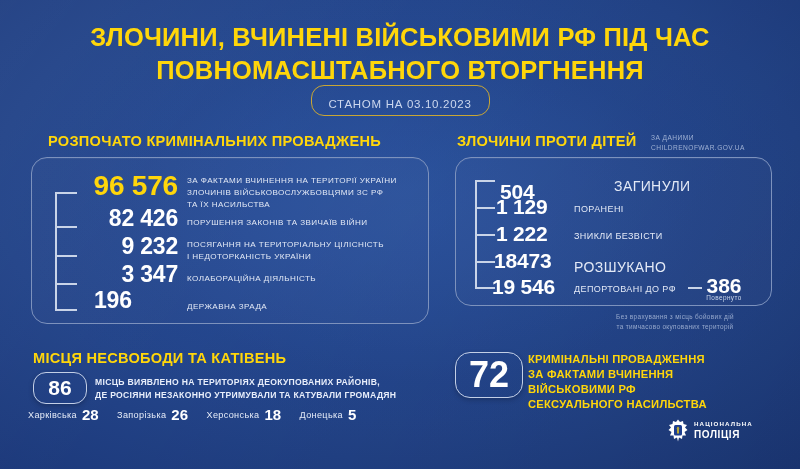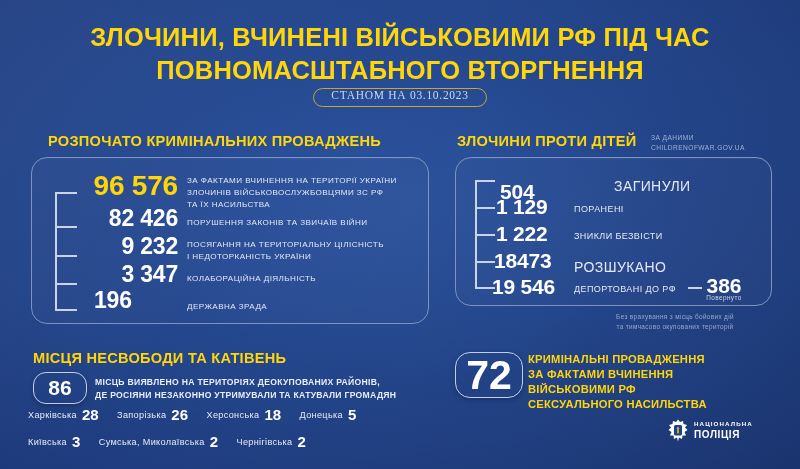--- a/index.html
+++ b/index.html
@@ -25,22 +25,22 @@
   
   .hdr{position:absolute;top:22px;left:0;width:800px;text-align:center;}
   .hdr h1{
     margin:0;color:#ffd60a;font-weight:bold;
     font-size:25.5px;line-height:1.2;letter-spacing:0.2px;
   }
   .hdr h1 .l2{display:block;margin-top:2px;}
   .date-badge{
     display:inline-block;margin-top:0;
     border:1.4px solid #c9a634;border-radius:13px;
-    padding:0 17px 5px;
-    color:#cdd8ef;font-size:11.5px;letter-spacing:0.7px;font-family:Liberation Serif, serif;
+    padding:12px 17px 5px;
+    color:#cdd8ef;font-size:11.5px;letter-spacing:0.7px;
   }
 
   
   .sec-title{
     position:absolute;color:#ffd60a;font-weight:bold;
     font-size:14.6px;letter-spacing:0.25px;white-space:nowrap;
   }
   .src-note{
     position:absolute;color:#9fb1d4;font-size:6.6px;
     line-height:1.45;letter-spacing:0.45px;white-space:nowrap;
@@ -93,21 +93,21 @@
 
   
   .pill{
     position:absolute;
     border:1.7px solid #c3cfe6;border-radius:13px;
     display:flex;align-items:center;justify-content:center;
     color:#ffffff;font-weight:bold;
     box-shadow:0 2px 5px rgba(0,0,0,0.22);
   }
   .pill.p86{width:52px;height:30px;font-size:21px;}
-  .pill.p72{width:66px;height:44px;font-size:41px;border-radius:15px;}
+  .pill.p72{width:66px;height:44px;font-size:36px;border-radius:15px;}
 
   .pill-text{
     position:absolute;color:#e8eefb;font-size:8.6px;line-height:1.52;
     letter-spacing:0.3px;font-weight:bold;
   }
   .pill-text-y{
     position:absolute;color:#ffd60a;font-size:11.2px;line-height:1.33;
     letter-spacing:0.25px;font-weight:bold;
   }
 
@@ -286,31 +286,20 @@
       <span class="reg">
         <span class="rname">Запорізька</span><span class="rval">26</span>
       </span>
       <span class="reg">
         <span class="rname">Херсонська</span><span class="rval">18</span>
       </span>
       <span class="reg">
         <span class="rname">Донецька</span><span class="rval">5</span>
       </span>
     </div>
-    <div class="reg-row">
-      <span class="reg">
-        <span class="rname">Київська</span><span class="rval">3</span>
-      </span>
-      <span class="reg">
-        <span class="rname">Сумська, Миколаївська</span><span class="rval">2</span>
-      </span>
-      <span class="reg">
-        <span class="rname">Чернігівська</span><span class="rval">2</span>
-      </span>
-    </div>
   </div>
 
   <div class="pill p72" style="left:455px;top:352px;">
     <span>72</span>
   </div>
 
   <div class="pill-text-y" style="left:528px;top:352px;width:265px;">
     <span>КРИМІНАЛЬНІ ПРОВАДЖЕННЯ</span><br>
     <span>ЗА ФАКТАМИ ВЧИНЕННЯ</span><br>
     <span>ВІЙСЬКОВИМИ РФ</span><br>

